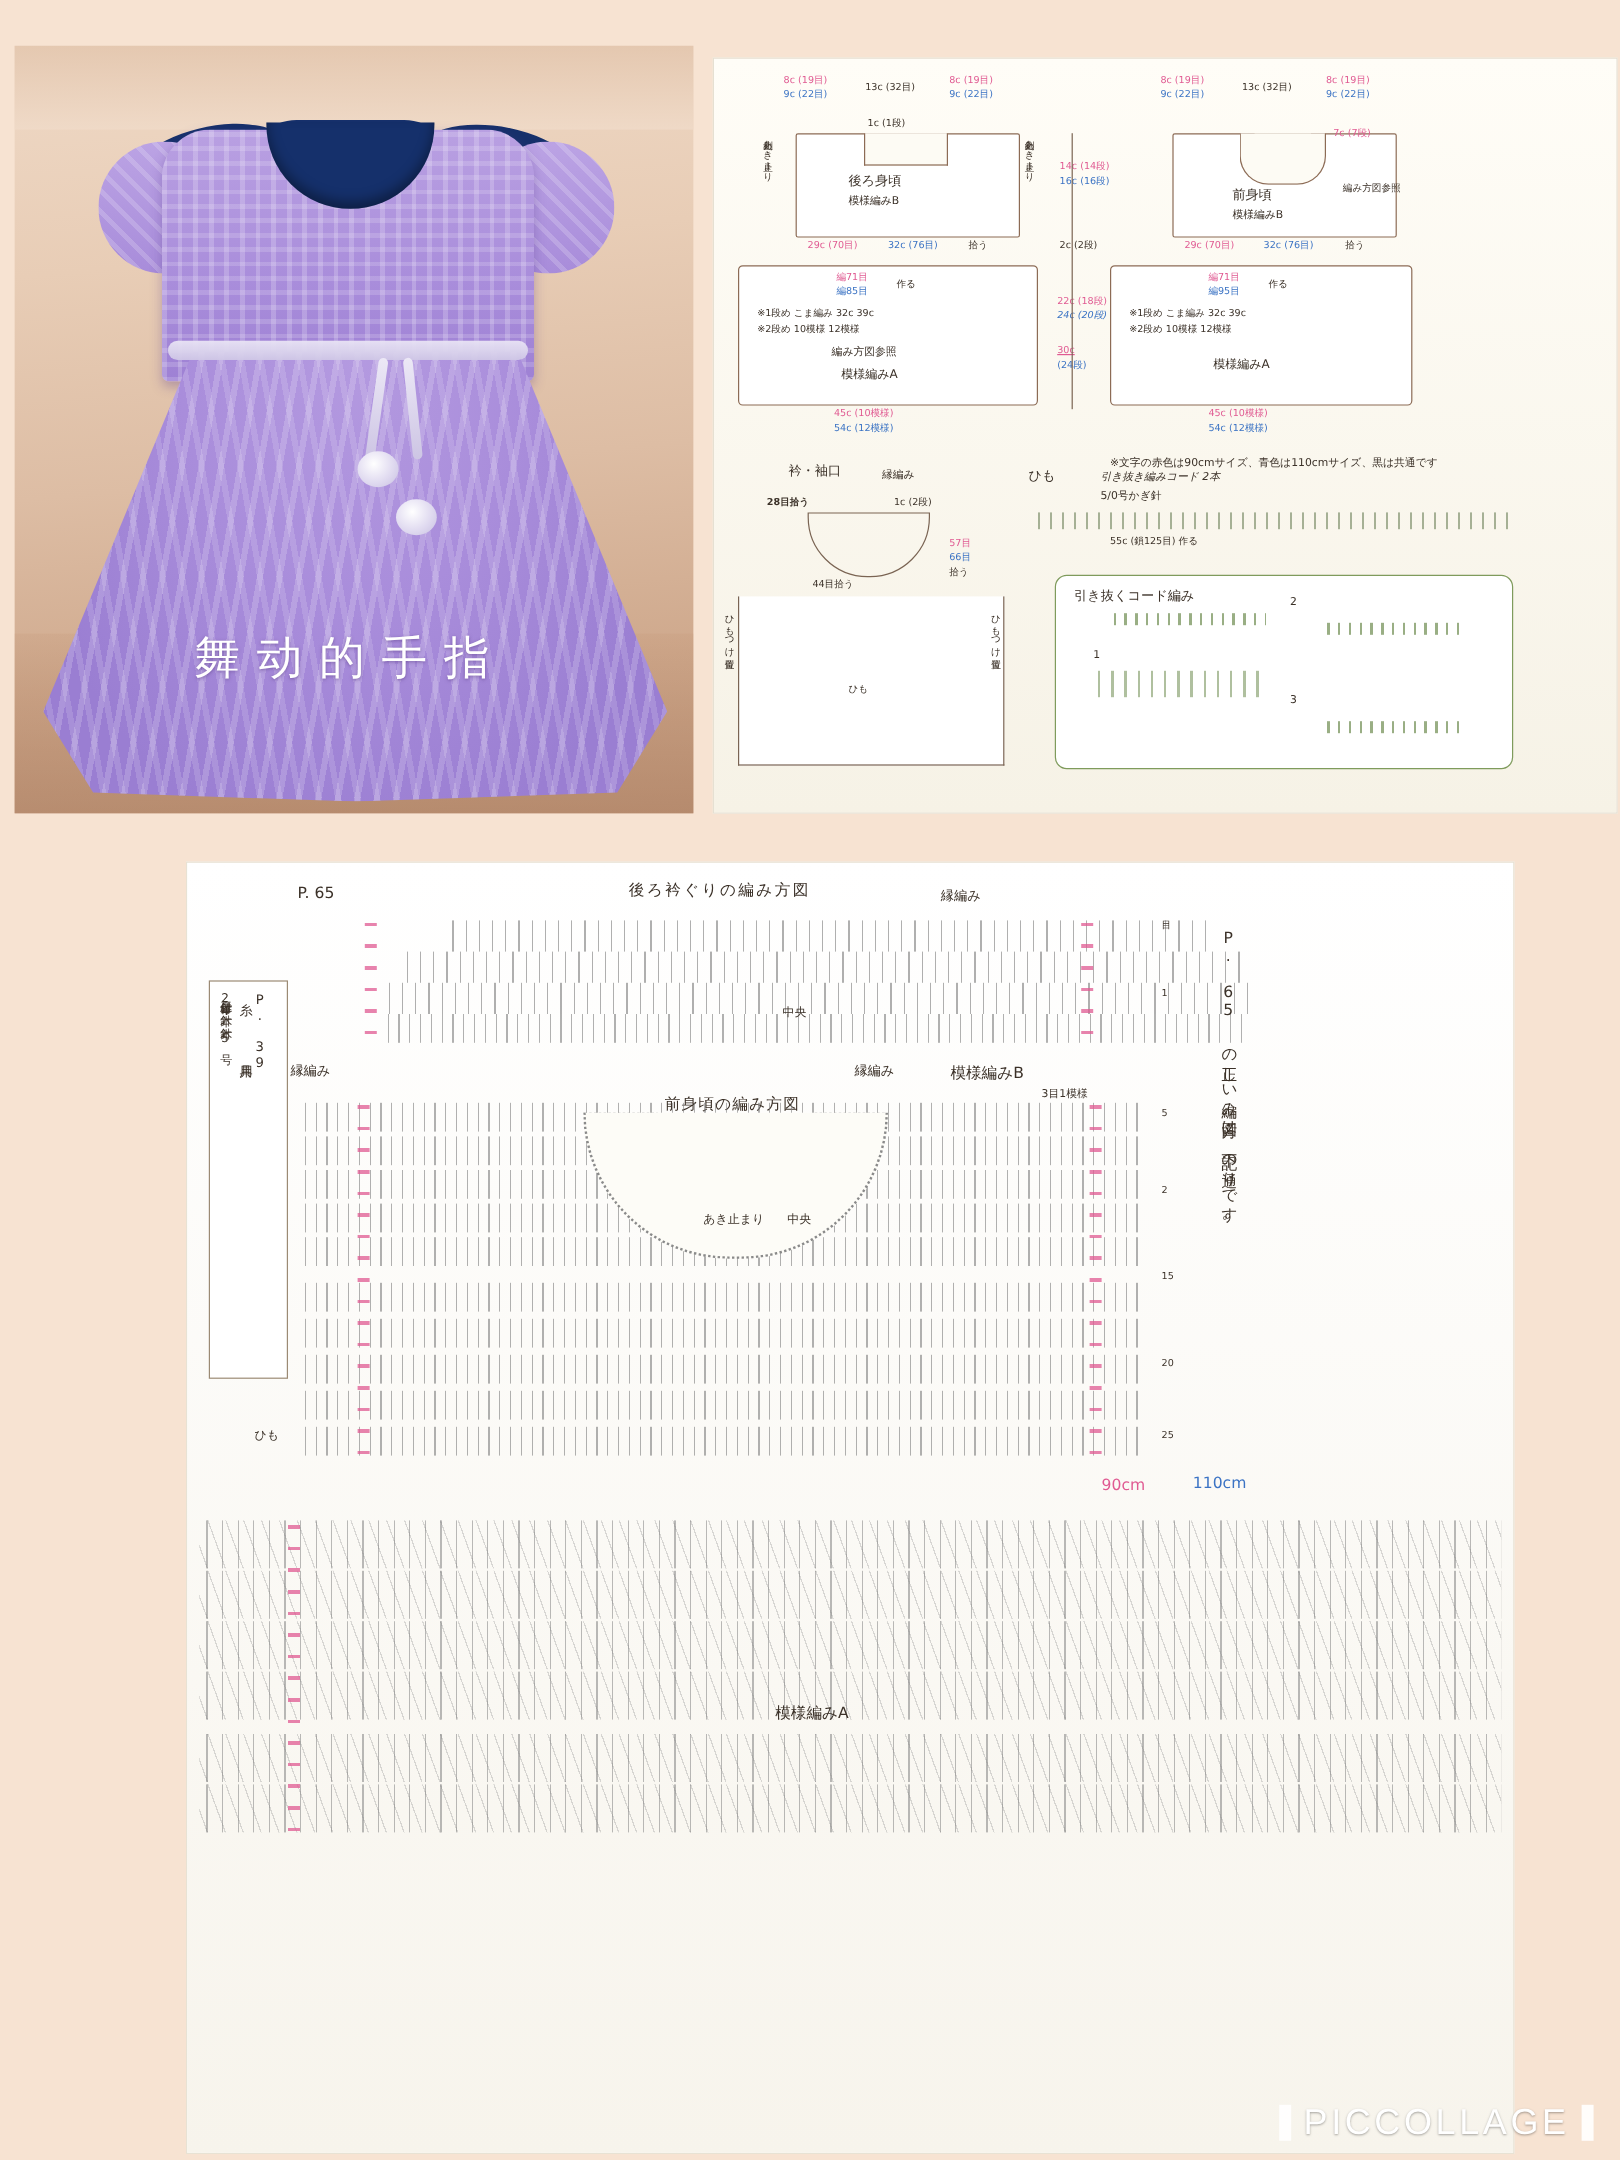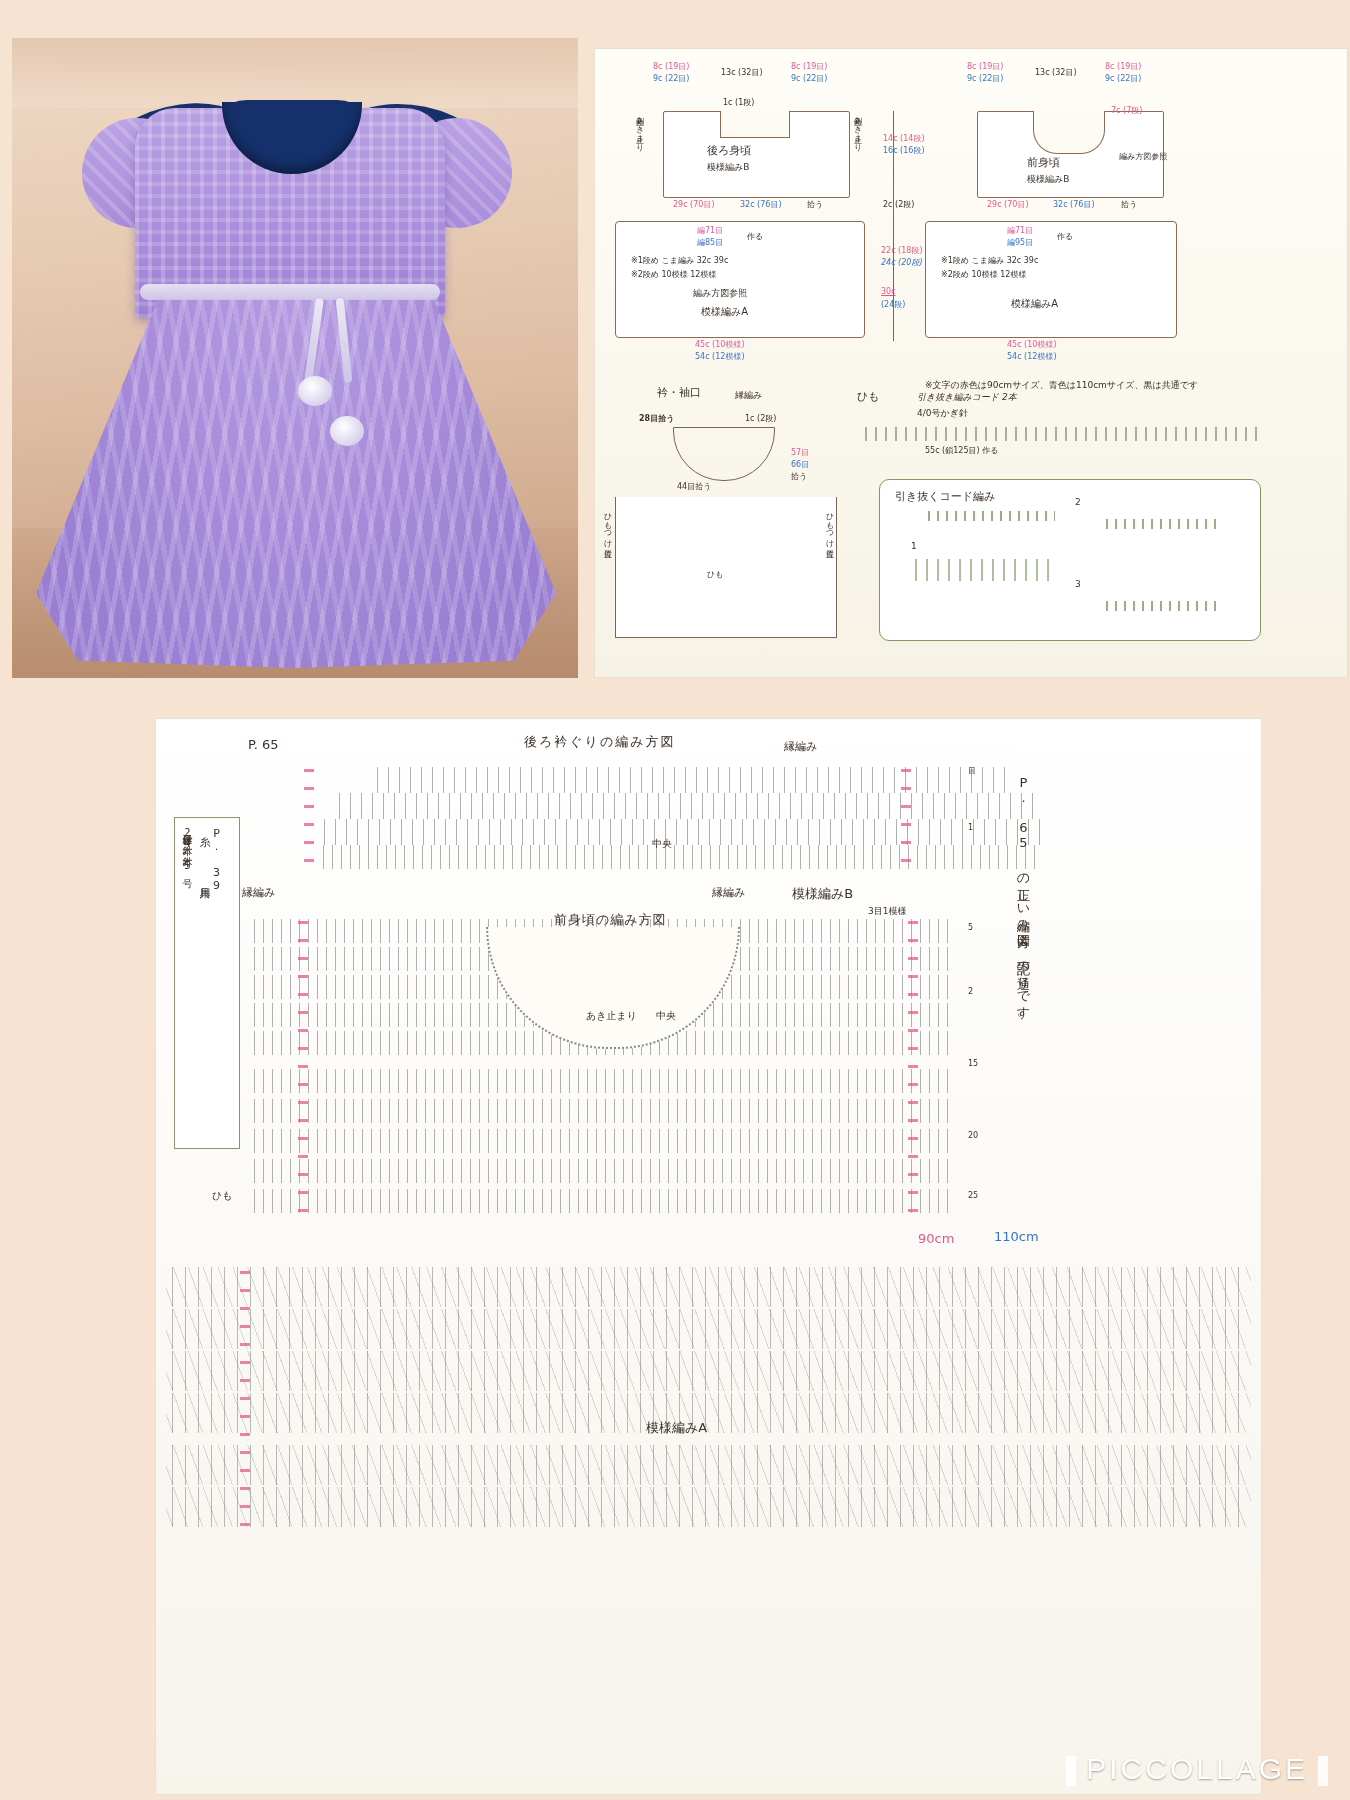--- a/index.html
+++ b/index.html
@@ -171,21 +171,21 @@
       rgba(224,90,146,.0) 9px 18px);
   }
   .sidebox{
     position:absolute;border:1px solid #9b8a74;background:#fff;
   }
   .piccollage{
     position:absolute;right:22px;bottom:14px;
     color:#ffffff;font-size:30px;letter-spacing:3px;
     font-family:"Liberation Sans", sans-serif;
     text-shadow:0 1px 2px rgba(0,0,0,.35);
-    display:flex;align-items:flex-end;gap:10px;
+    display:flex;align-items:center;gap:10px;
   }
   .pc-bar{display:inline-block;width:10px;height:30px;background:#fff;opacity:.9;}
 </style>
 </head>
 <body>
 
 <div class="collage">
 
   <div class="photo">
     <div class="couch"></div>
@@ -197,20 +197,21 @@
       <div class="cap-r"></div>
       <div class="bodice"></div>
       <div class="neckline"></div>
       <div class="skirt"></div>
       <div class="waist-ribbon"></div>
       <div class="tie">
         <div class="pom pom1"></div>
         <div class="pom pom2"></div>
       </div>
     </div>
+    <div class="watermark-cn">舞动的手指</div>
   </div>
 
   <div class="sched">
     <div class="paper-tint"></div>
 
     <div class="lbl f8 pink" style="left:58px;top:12px;">8c (19目)</div>
     <div class="lbl f8 blue" style="left:58px;top:24px;">9c (22目)</div>
     <div class="lbl f8 blk" style="left:126px;top:18px;">13c (32目)</div>
     <div class="lbl f8 pink" style="left:196px;top:12px;">8c (19目)</div>
     <div class="lbl f8 blue" style="left:196px;top:24px;">9c (22目)</div>
@@ -283,21 +284,21 @@
     <div class="lbl f8 pink" style="left:196px;top:398px;">57目</div>
     <div class="lbl f8 blue" style="left:196px;top:410px;">66目</div>
     <div class="lbl f8 blk" style="left:196px;top:422px;">拾う</div>
     <div style="position:absolute;left:20px;top:448px;width:220px;height:140px;border:1.5px solid #7a6453;border-top:none;background:#fff;"></div>
     <div class="lbl f8 blk vtext" style="left:6px;top:458px;">ひもつけ位置</div>
     <div class="lbl f8 blk vtext" style="left:228px;top:458px;">ひもつけ位置</div>
     <div class="lbl f8 blk" style="left:112px;top:520px;">ひも</div>
 
     <div class="lbl f11 blk" style="left:262px;top:340px;">ひも</div>
     <div class="lbl f9 blk" style="left:322px;top:342px;font-style:italic;">引き抜き編みコード  2本</div>
-    <div class="lbl f9 blk" style="left:322px;top:358px;">4/0号かぎ針</div>
+    <div class="lbl f9 blk" style="left:322px;top:358px;">5/0号かぎ針</div>
     <div style="position:absolute;left:266px;top:378px;width:400px;height:14px;background-image:repeating-linear-gradient(90deg,rgba(0,0,0,0) 0 4px,rgba(110,130,90,.6) 4px 6px,rgba(0,0,0,0) 6px 10px);"></div>
     <div class="lbl f8 blk" style="left:330px;top:396px;">55c (鎖125目) 作る</div>
 
     <div class="box" style="left:284px;top:430px;width:380px;height:160px;border:1.5px solid #7f9b5c;border-radius:10px;"></div>
     <div class="lbl f11 blk" style="left:300px;top:440px;">引き抜くコード編み</div>
     <div class="lbl f9 blk" style="left:316px;top:492px;">1</div>
     <div class="lbl f9 blk" style="left:480px;top:448px;">2</div>
     <div class="lbl f9 blk" style="left:480px;top:530px;">3</div>
     <div style="position:absolute;left:330px;top:462px;width:130px;height:10px;background-image:repeating-linear-gradient(90deg,rgba(0,0,0,0) 0 3px,rgba(110,140,80,.7) 3px 5px,rgba(0,0,0,0) 5px 9px);"></div>
     <div style="position:absolute;left:508px;top:470px;width:120px;height:10px;background-image:repeating-linear-gradient(90deg,rgba(0,0,0,0) 0 3px,rgba(110,140,80,.7) 3px 5px,rgba(0,0,0,0) 5px 9px);"></div>

